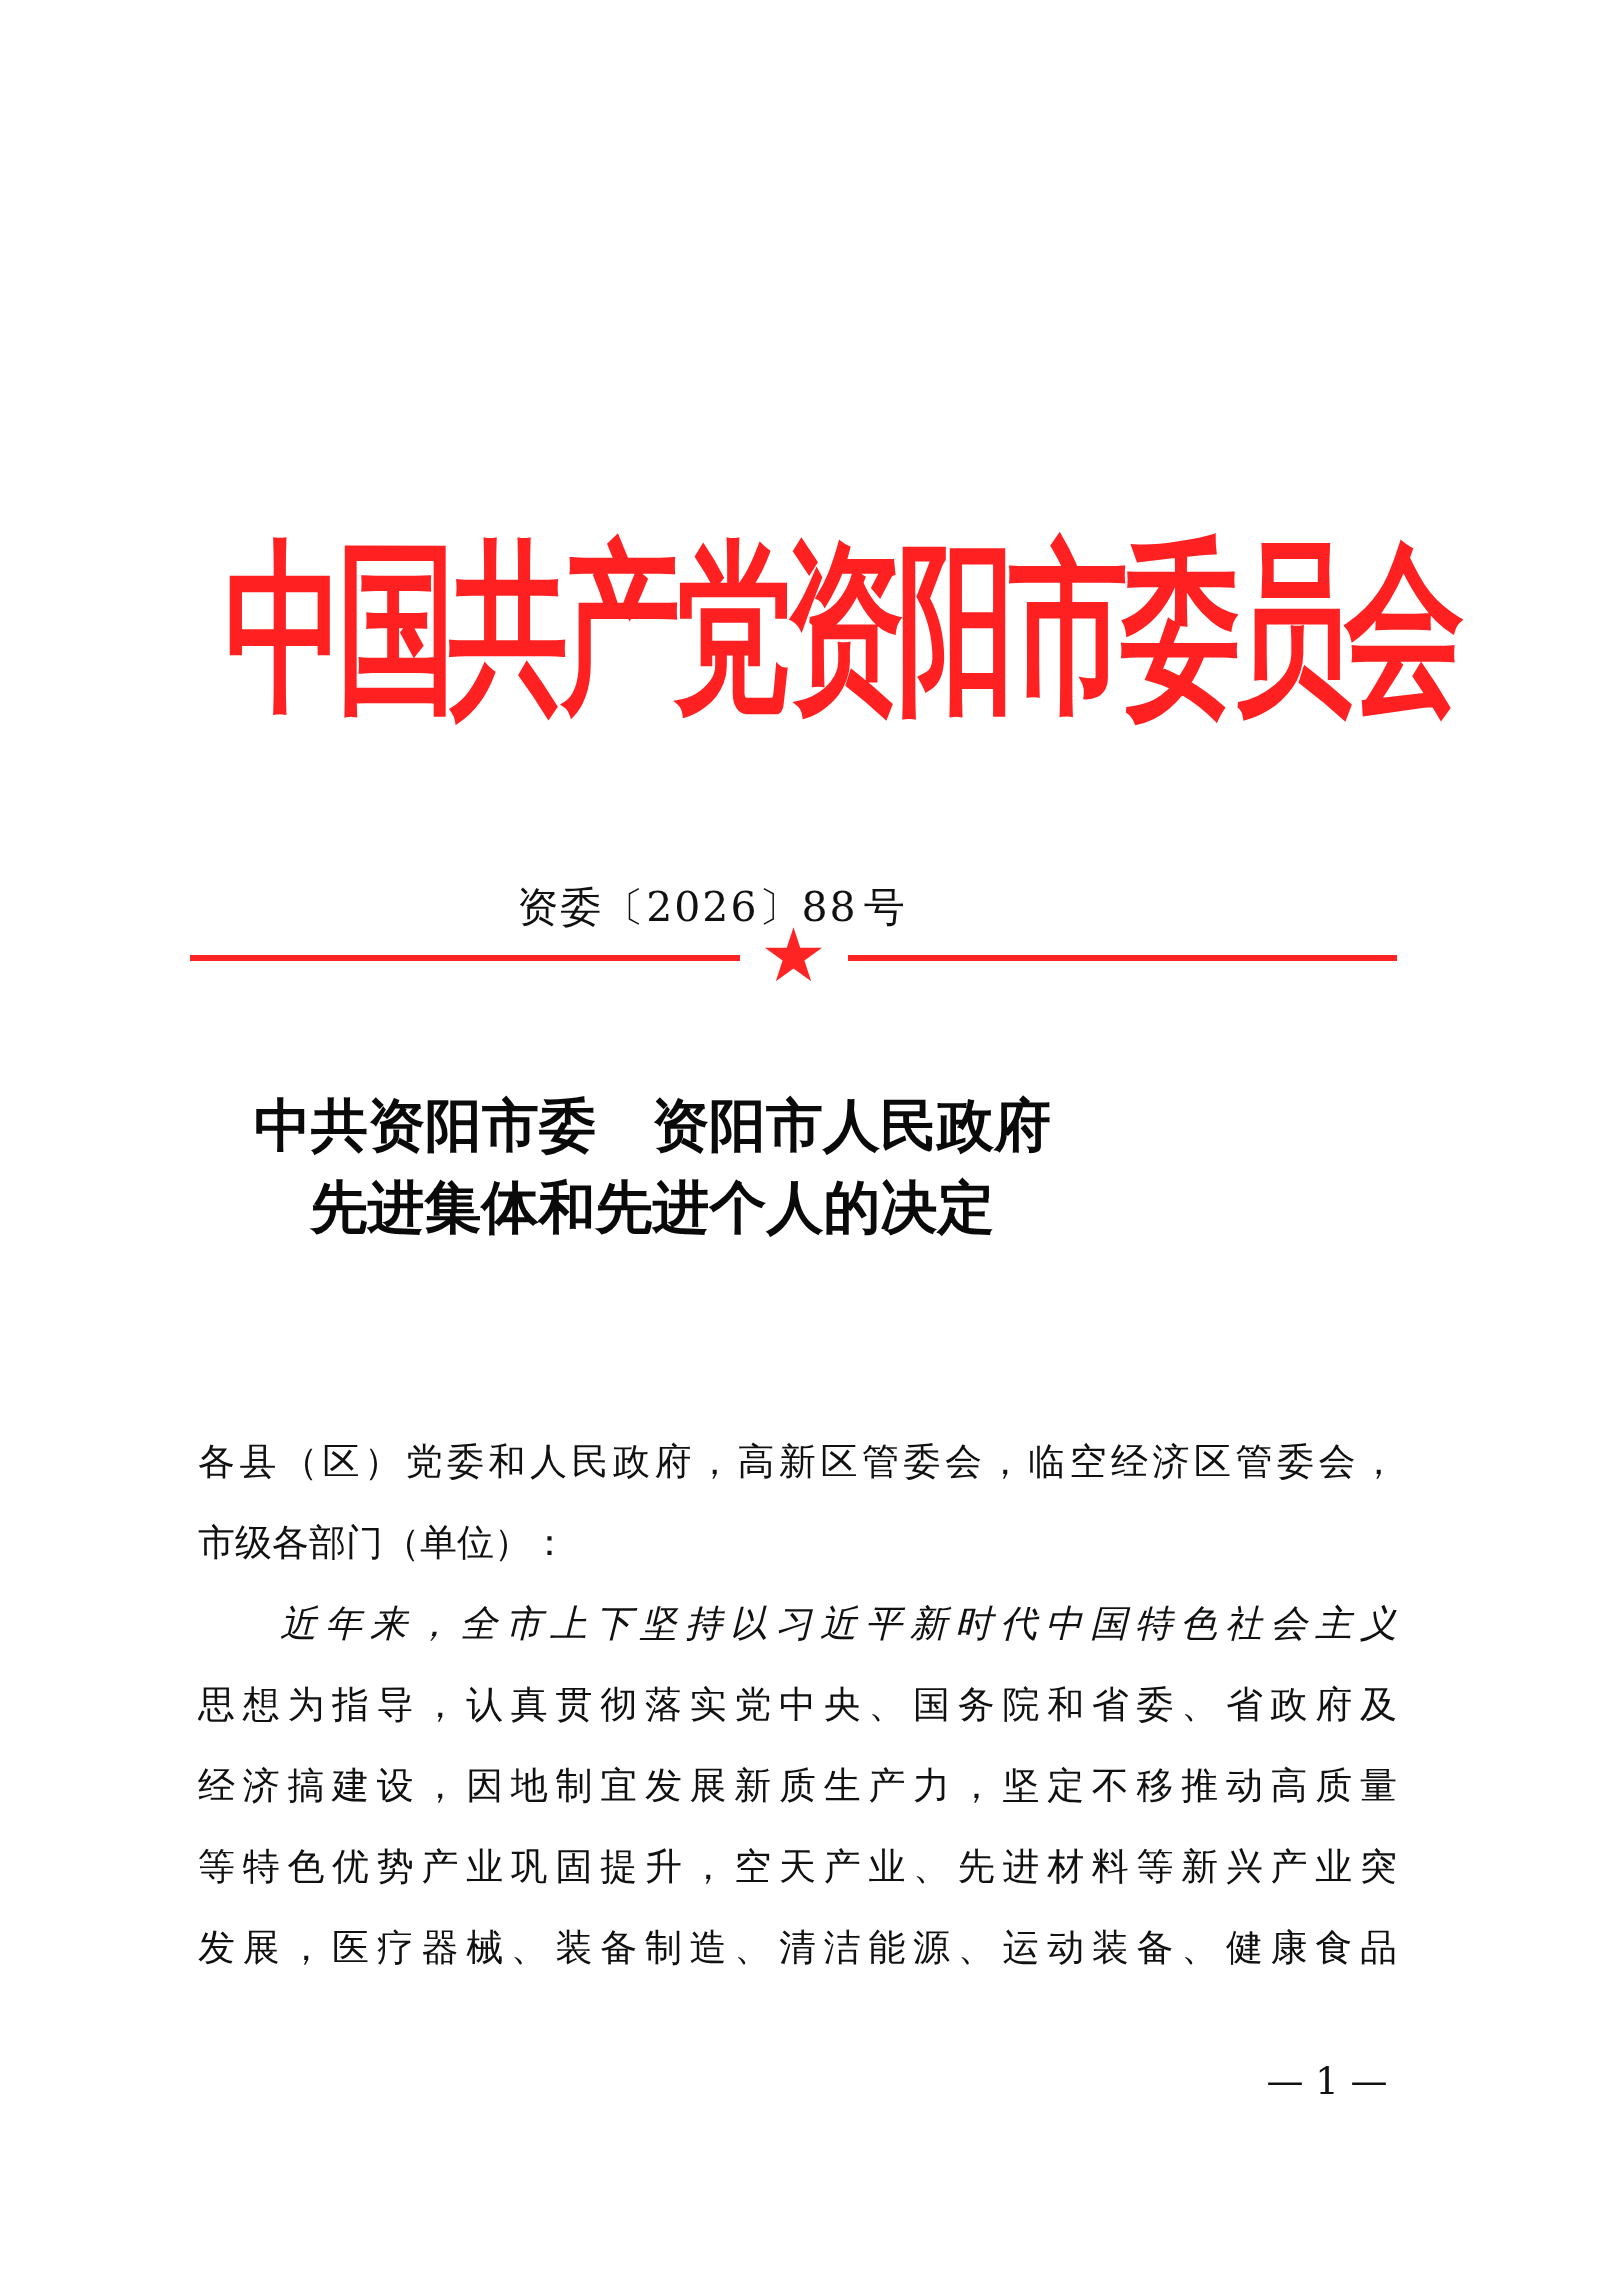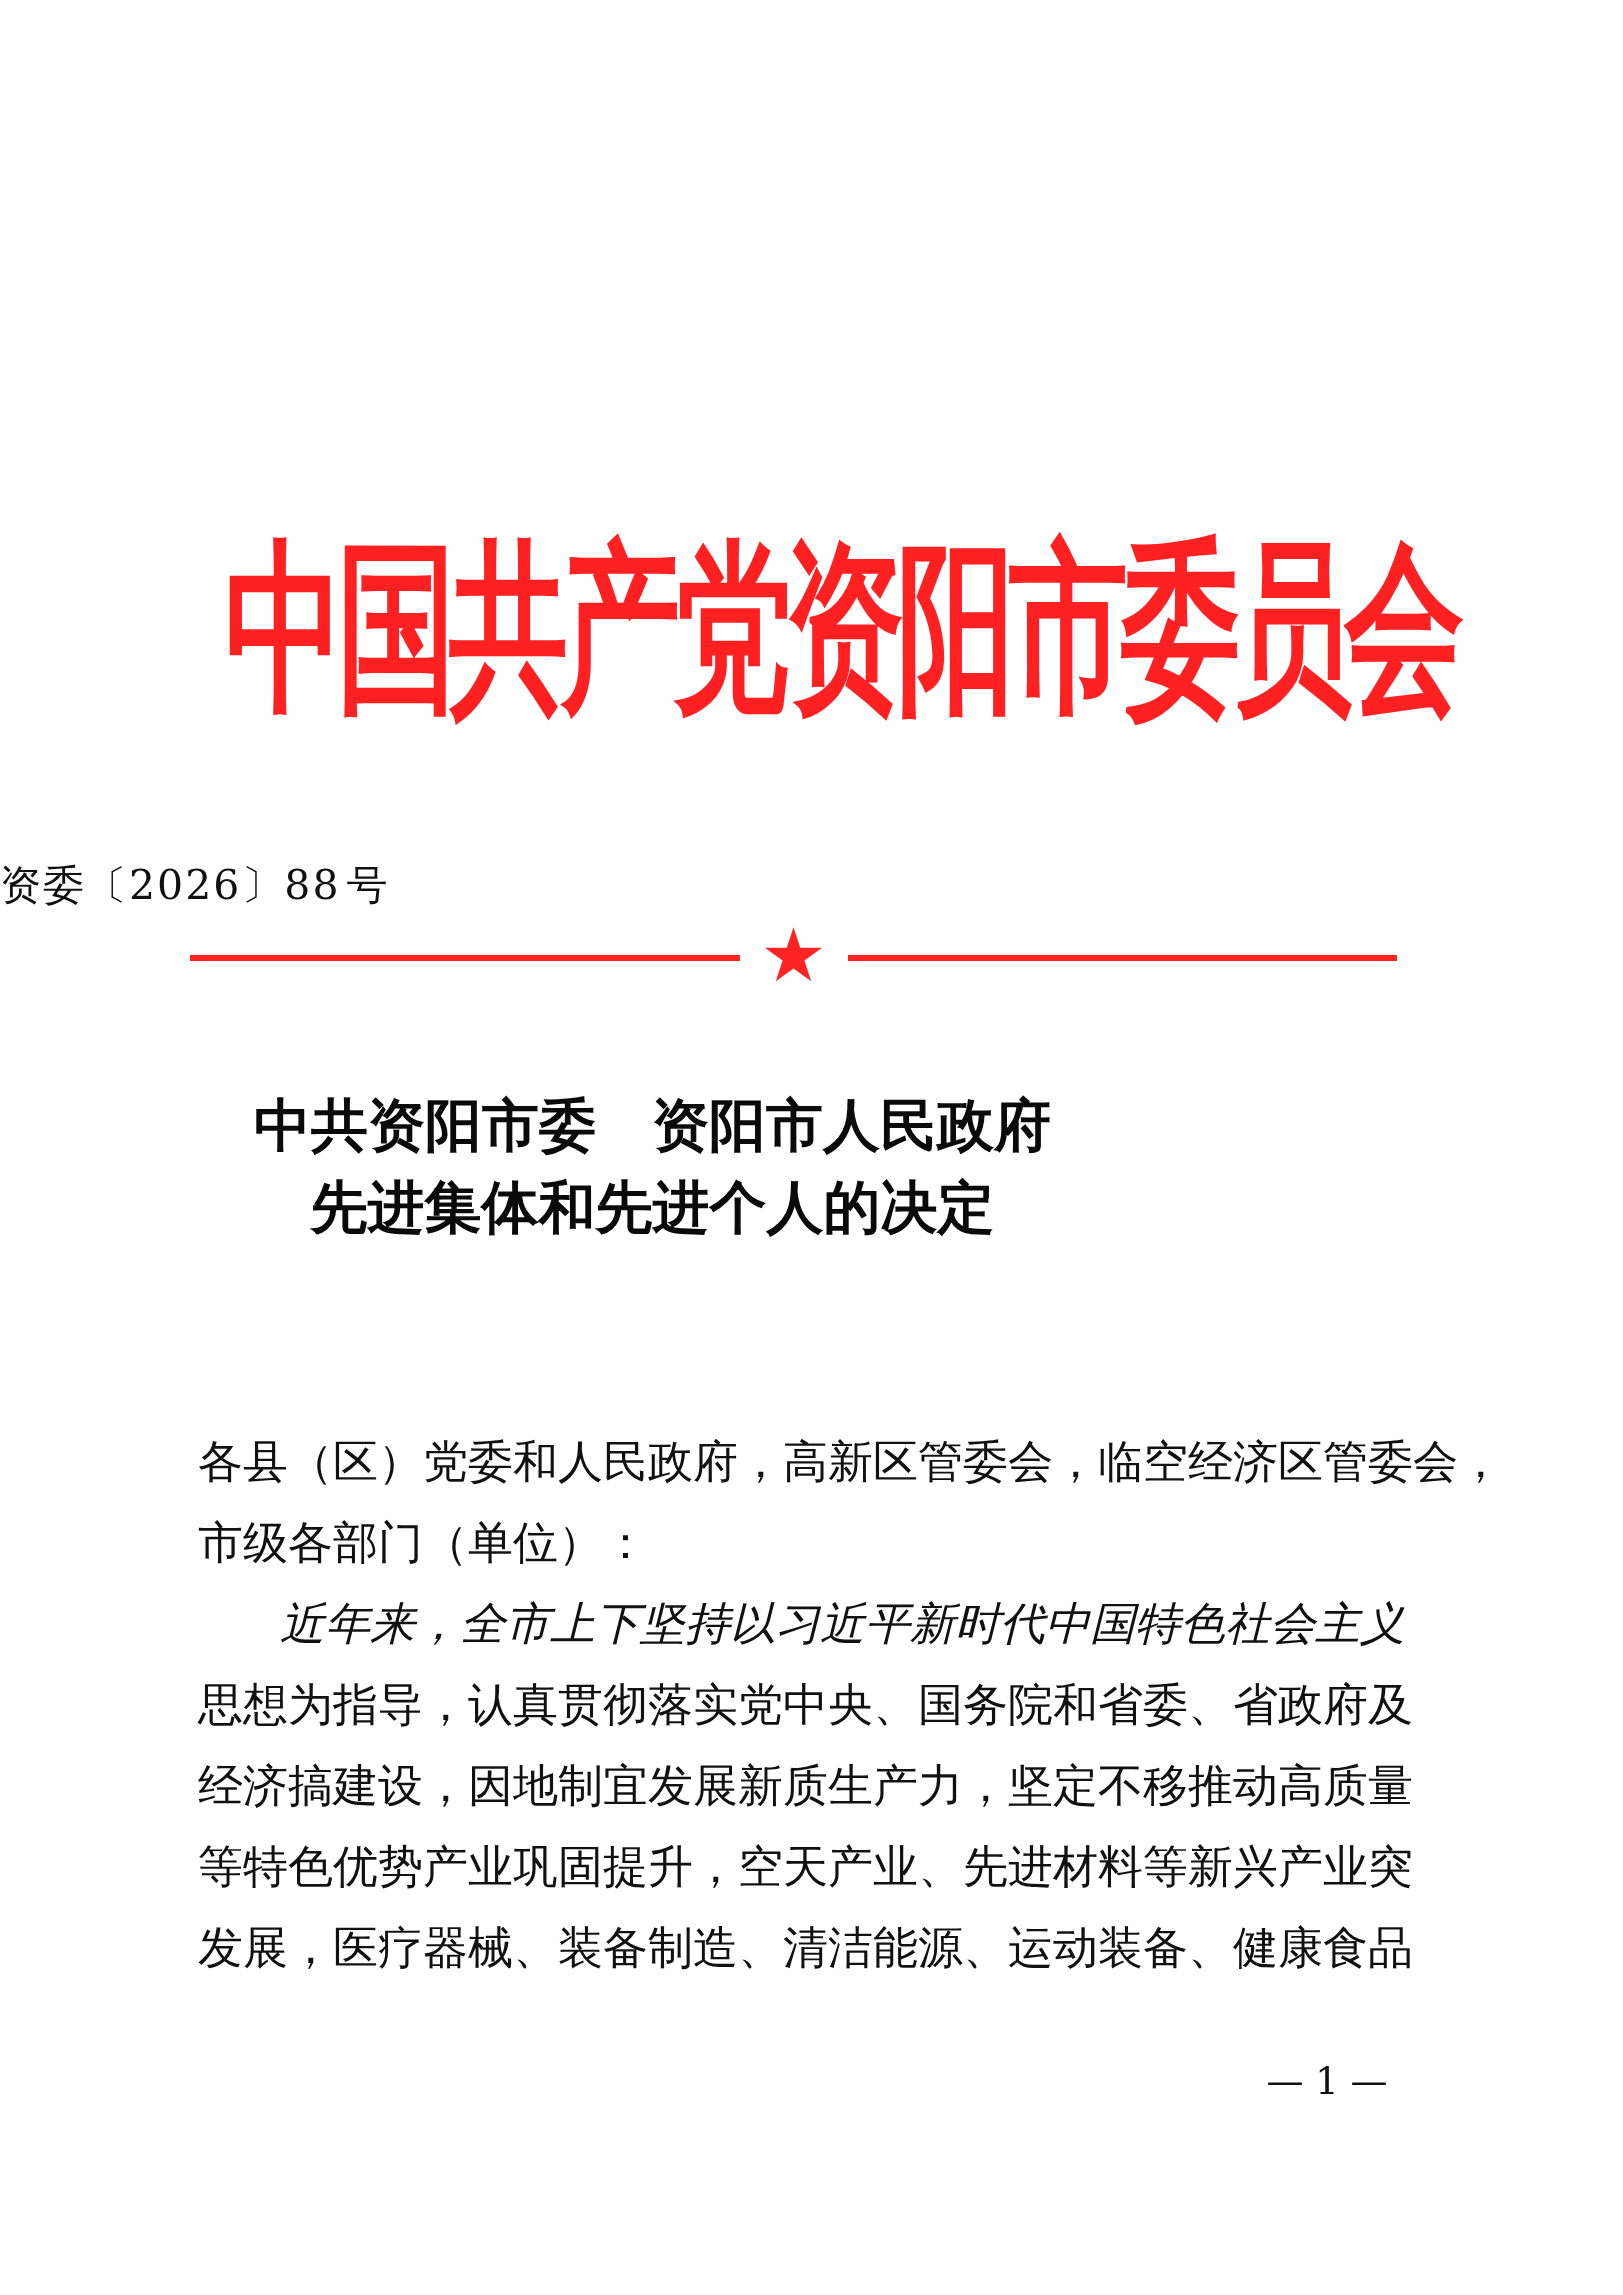--- a/index.html
+++ b/index.html
@@ -43,21 +43,22 @@
       transform: scaleY(1.55);
       transform-origin: center;
       width: 112px;
       text-align: center;
     }
     
     .doc-number {
       position: absolute;
       left: 0;
       width: 1424px;
-      top: 860px;
+      top: 882px;
+      text-align: center;
       font-family: "DejaVu Serif", "Liberation Serif", serif;
       font-size: 41px;
       line-height: 51px;
       color: #111;
       letter-spacing: 2px;
     }
     
     .rule {
       position: absolute;
       height: 6.1px;
@@ -87,21 +88,21 @@
       color: #0a0a0a;
     }
     .title .gap { display: inline-block; width: 56px; }
     
     .body-text {
       position: absolute;
       left: 198px;
       width: 1199px;
       top: 1421px;
       font-family: "DejaVu Serif", "Liberation Serif", serif;
-      font-size: 45px;
+      font-size: 37px;
       line-height: 81px;
       color: #111;
     }
     .body-text .line {
       display: block;
       white-space: nowrap;
       text-align: justify;
       text-align-last: justify;
     }
     .body-text .line.last { text-align-last: left; }

